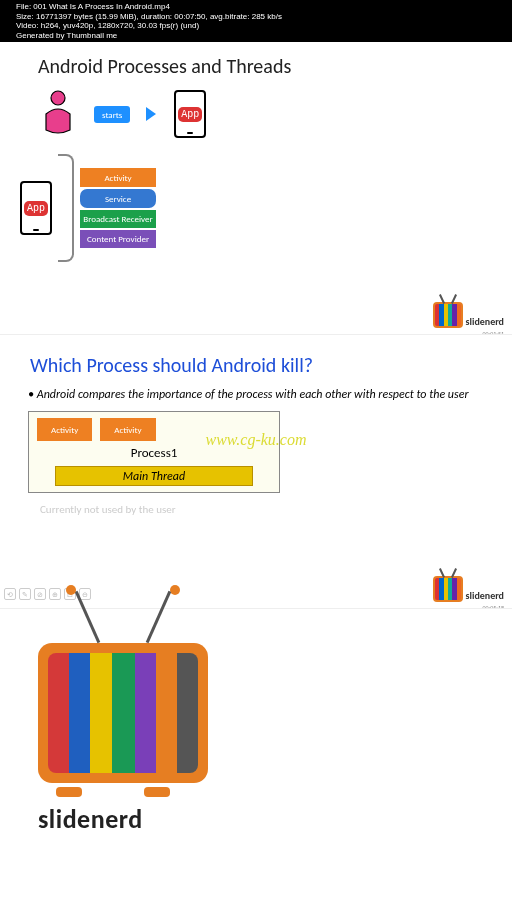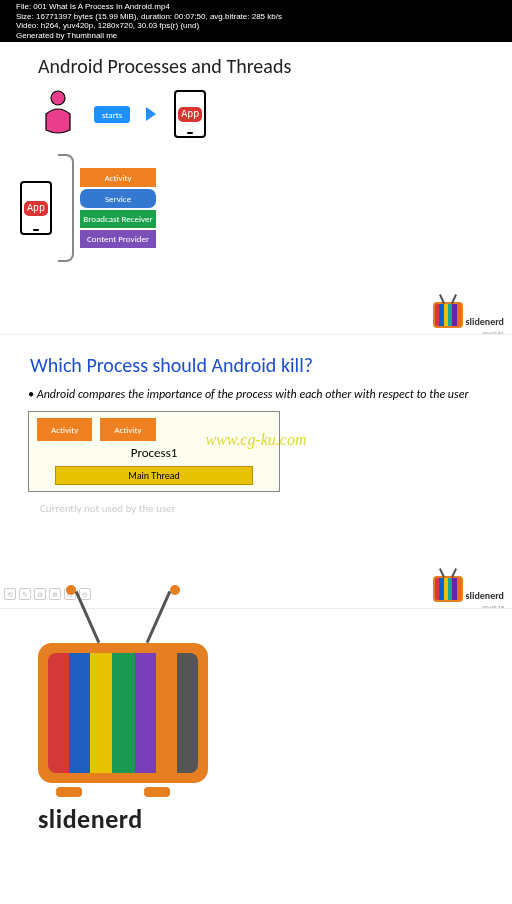--- a/index.html
+++ b/index.html
@@ -32,21 +32,21 @@
 .logo-small .tv::before { left:6px; transform:rotate(-25deg); }
 .logo-small .tv::after { right:6px; transform:rotate(25deg); }
 .logo-small .txt { font-size:10px; color:#333; font-weight:600; }
 .timestamp-small { position:absolute; right:8px; bottom:-4px; font-size:6px; color:#888; }
 .bullet { font-size:12px; margin:0 24px 8px 28px; line-height:1.3;font-style:italic; }
 .watermark { position:absolute; top:96px; left:0; right:0; text-align:center; color:#d8d820; font-size:16px; font-style:italic; font-family:"Times New Roman",serif; opacity:0.9; pointer-events:none; }
 .process-box { margin:8px 0 0 28px; border:1px solid #888; width:234px; padding:6px 8px 4px; background:#fdfdf0; }
 .proc-acts { display:flex; gap:8px; }
 .proc-act { background:#ee8022; color:#fff; font-size:9px; padding:6px 14px; }
 .proc-label { font-size:13px; text-align:center; margin:4px 0 6px; }
-.main-thread { background:#e6c200; border:1px solid #b89000; font-size:10px; text-align:center; padding:2px 0; margin:0 18px 2px; }
+.main-thread { background:#e6c200; border:1px solid #b89000; font-size:12px; text-align:center; padding:2px 0; margin:0 18px 2px;font-style:italic; }
 .faded-note { font-size:11px; color:#ccc; margin:10px 0 0 40px; }
 .icon-row { position:absolute; left:4px; bottom:8px; display:flex; gap:3px; }
 .ico { width:10px; height:10px; border:1px solid #ccc; border-radius:2px; font-size:7px; color:#bbb; display:flex; align-items:center; justify-content:center; }
 .big-logo { margin:34px 0 0 28px; }
 .big-tv { width:150px; height:120px; background:#e67e22; border-radius:14px; padding:10px; position:relative; margin-left:10px; }
 .big-tv::before,.big-tv::after { content:""; position:absolute; width:3px; height:56px; background:#555; top:-54px; }
 .big-tv::before { left:48px; transform:rotate(-24deg); }
 .big-tv::after { right:48px; transform:rotate(24deg); }
 .ant-ball-l,.ant-ball-r { position:absolute; width:10px; height:10px; background:#e67e22; border-radius:50%; top:-58px; }
 .ant-ball-l { left:28px; }

